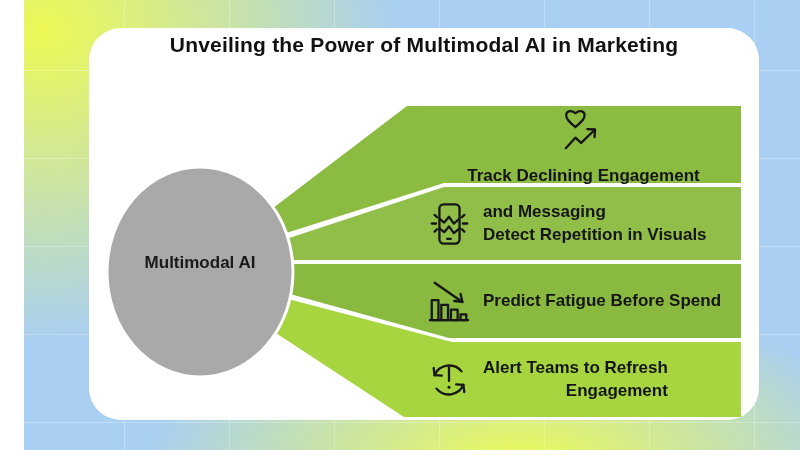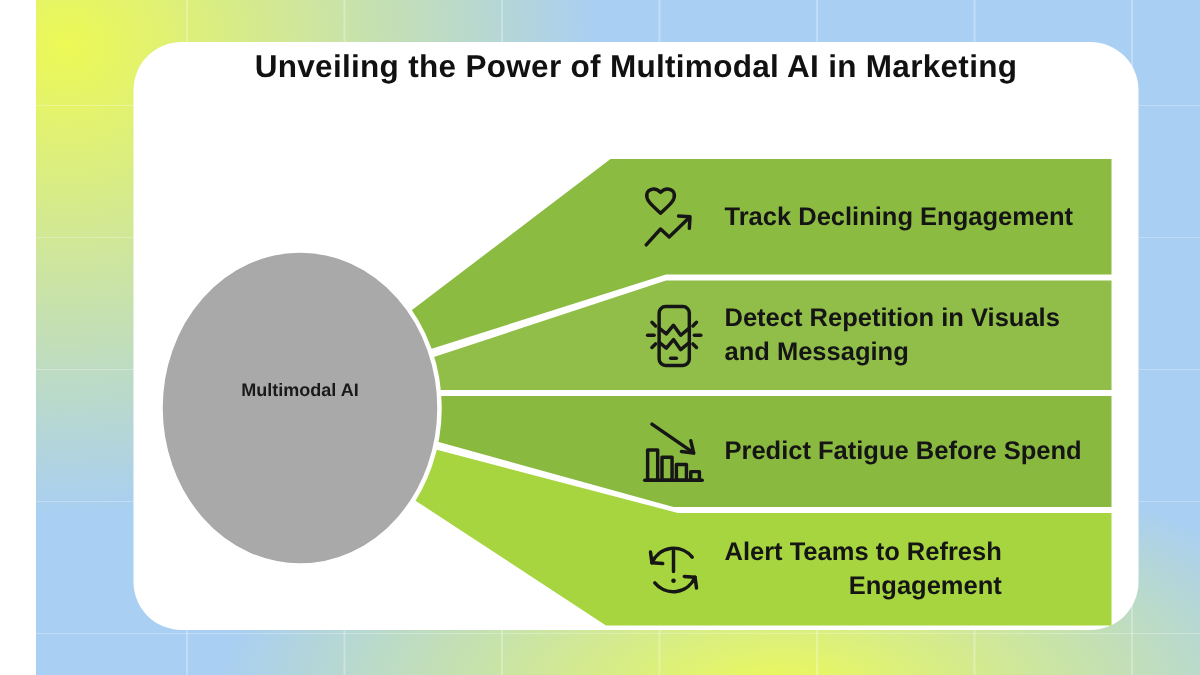--- a/index.html
+++ b/index.html
@@ -24,27 +24,27 @@
     background:#ffffff;border-radius:32px;
   }
   .title{
     position:absolute;left:65px;top:33px;width:670px;
     text-align:center;font-size:21px;font-weight:bold;color:#111;
     letter-spacing:.2px;
   }
   .ribbons{position:absolute;left:0;top:0;}
   .hub-label{
     position:absolute;left:76px;top:253px;width:200px;
-    text-align:center;font-size:12px;font-weight:bold;color:#1a1a1a;
+    text-align:center;font-size:17px;font-weight:bold;color:#1a1a1a;
   }
   .branch-row{
     position:absolute;left:402px;width:315px;
     display:flex;align-items:center;gap:11px;
   }
-  .b1{top:106px;height:78px;}
+  .b1{top:106px;height:78px;flex-direction:column;}
   .b2{top:187px;height:73px;}
   .b3{top:264px;height:74px;text-align:right;}
   .b4{top:342px;height:75px;text-align:right;}
   .icon-box{width:46px;height:48px;flex:0 0 auto;display:flex;align-items:center;justify-content:center;}
   .icon-box svg{width:46px;height:46px;stroke:#161616;fill:none;stroke-width:2.4;stroke-linecap:round;stroke-linejoin:round;}
   .branch-text{
     font-size:17px;font-weight:bold;color:#151515;line-height:1.3;
   }
 </style>
 </head>
@@ -88,22 +88,22 @@
         <path d="M22 39.5 H26"></path>
         <path d="M9 14.5 L11.5 17"></path>
           <path d="M6 23.5 H10.5"></path>
           <path d="M9 32 L11.5 29.5"></path>
         <path d="M40 14.5 L37.5 17"></path>
           <path d="M43 23.5 H38.5"></path>
           <path d="M40 32 L37.5 29.5"></path>
       </svg>
     </div>
     <div class="branch-text">
+      <div>and Messaging</div>
       <div>Detect Repetition in Visuals</div>
-      <div>and Messaging</div>
     </div>
   </div>
 
   <div class="branch-row b3">
     <div class="icon-box">
       <svg viewBox="0 0 48 48">
         <path d="M4 44 H44"></path>
         <rect x="6" y="23" width="7" height="21"></rect>
         <rect x="16" y="28" width="7" height="16"></rect>
         <rect x="26" y="33" width="7" height="11"></rect>

